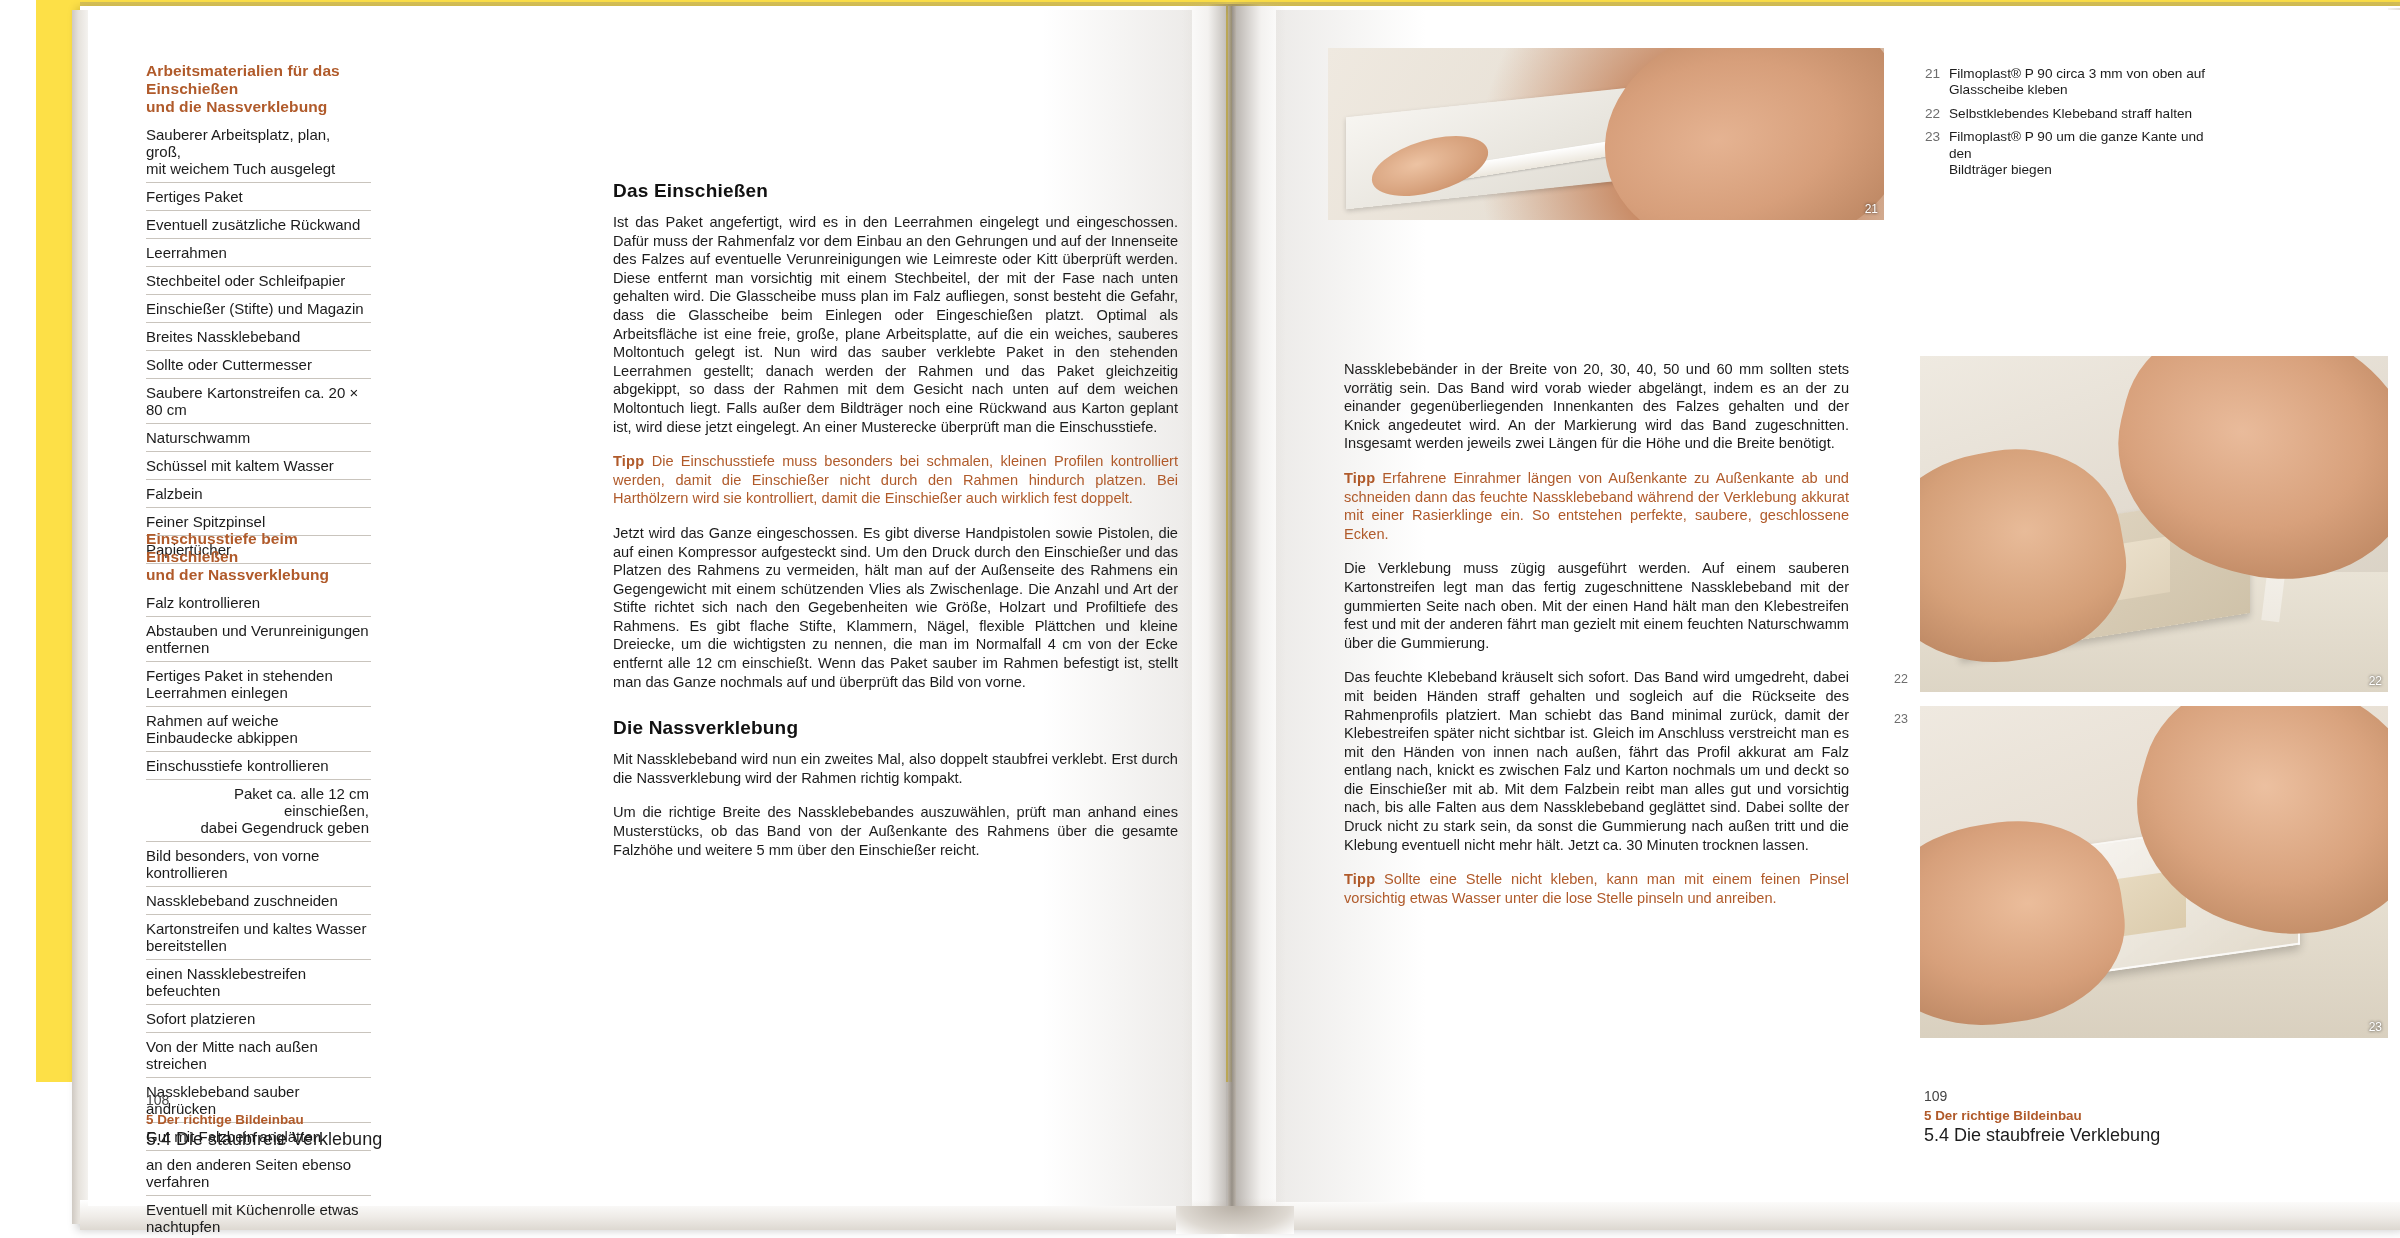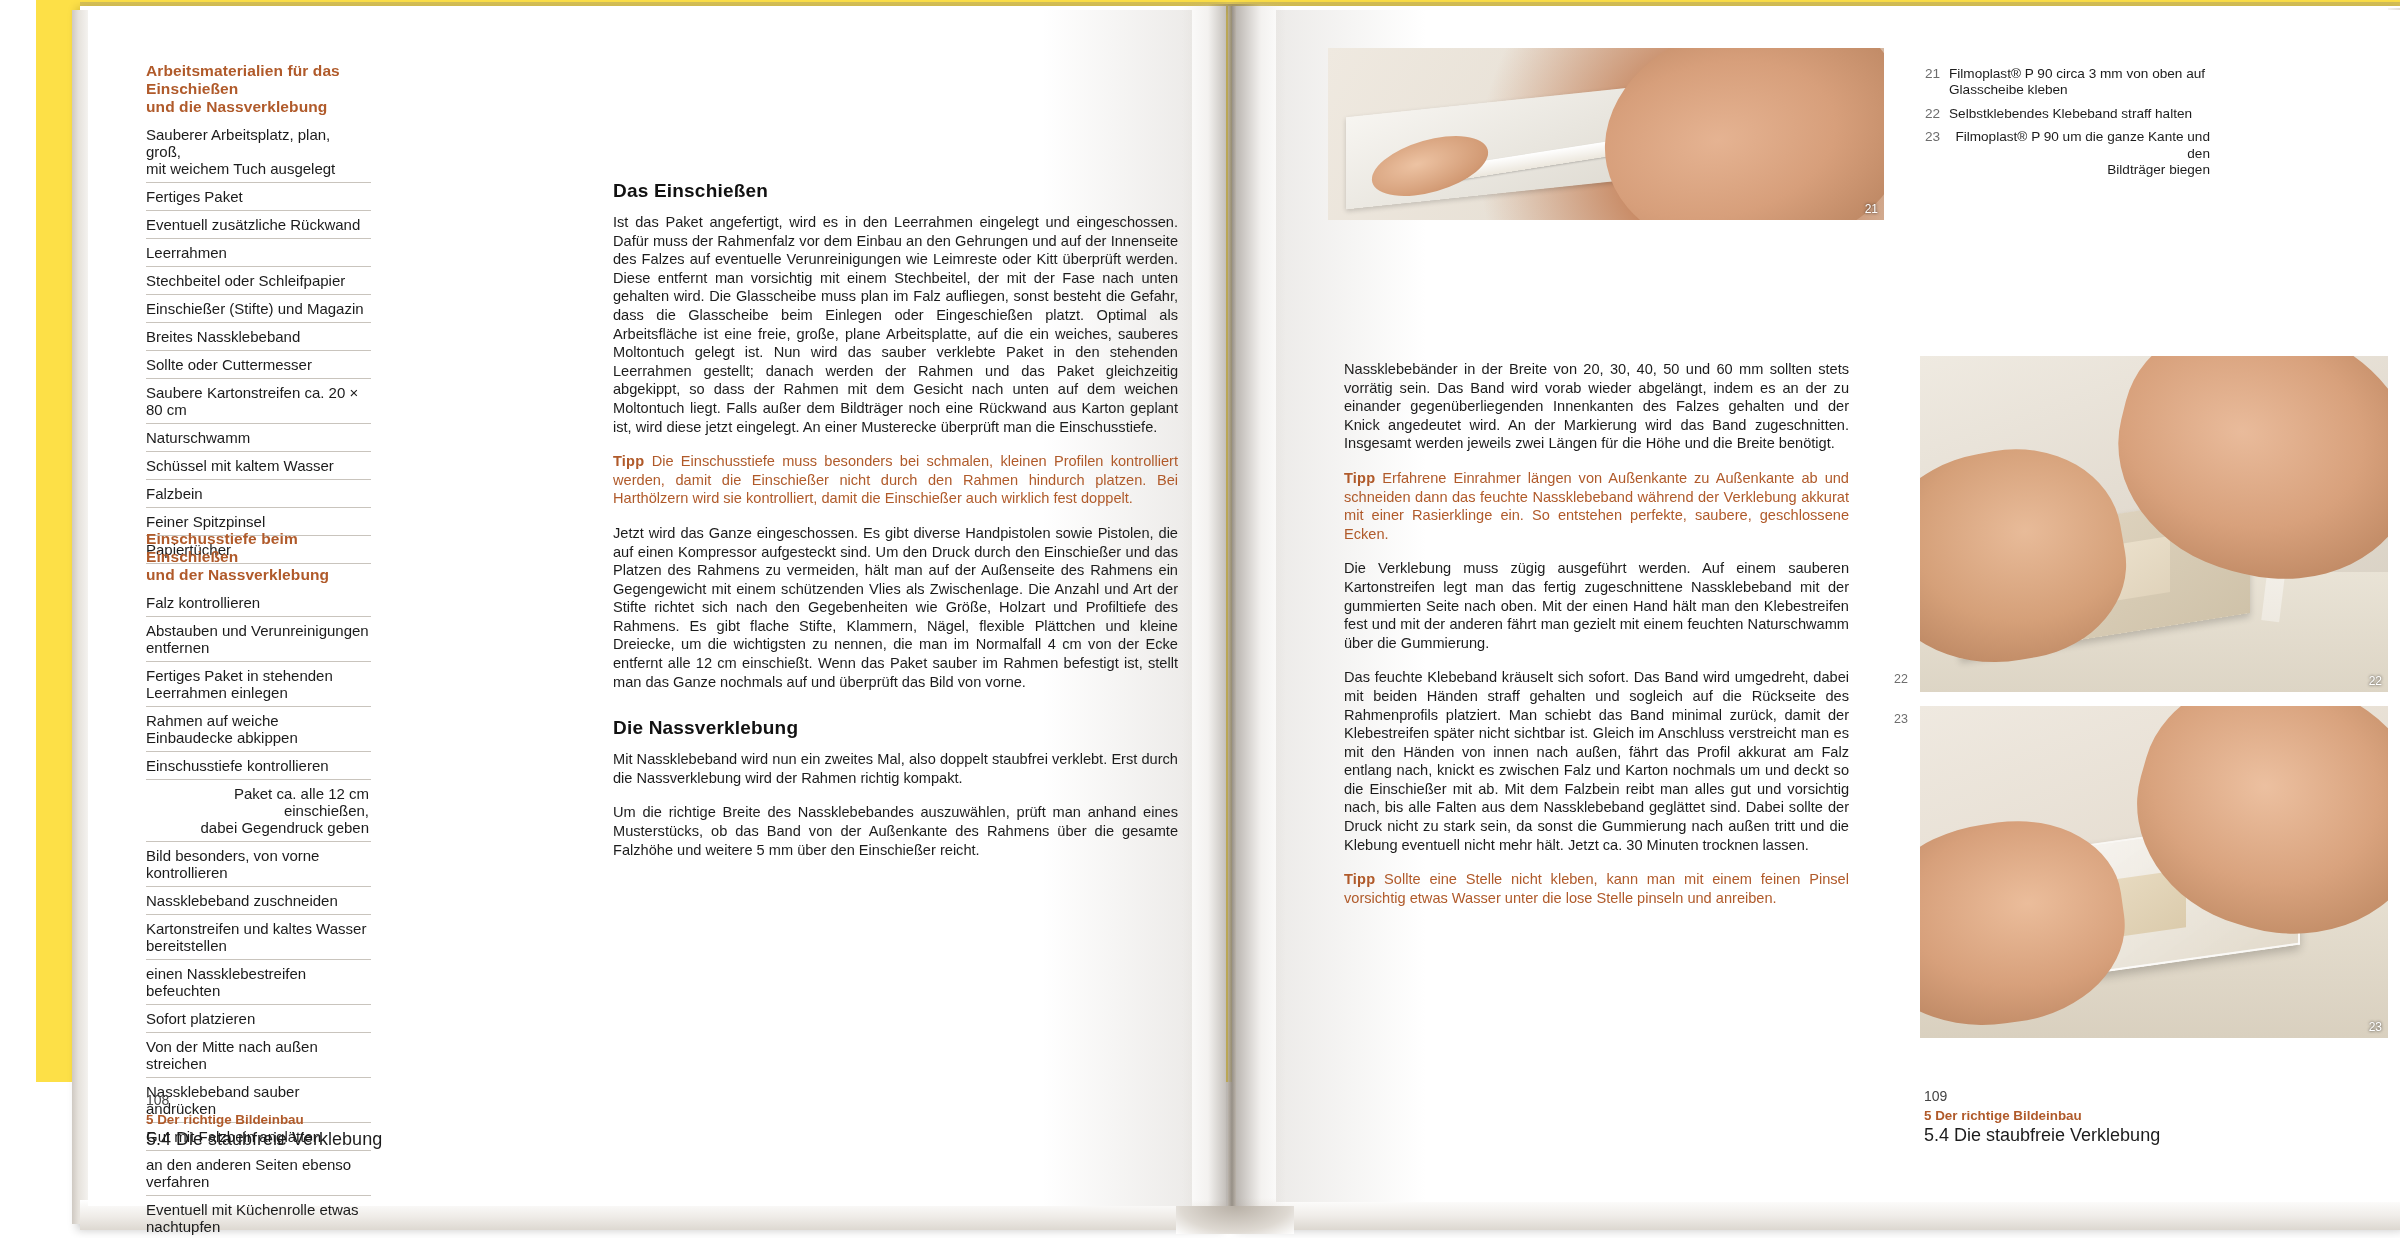--- a/index.html
+++ b/index.html
@@ -415,21 +415,21 @@
         <span class="num">21</span>
         <span style="white-space:pre-line;">Filmoplast® P 90 circa 3 mm von oben auf
 Glasscheibe kleben</span>
       </div>
       <div class="caption">
         <span class="num">22</span>
         <span style="white-space:pre-line;">Selbstklebendes Klebeband straff halten</span>
       </div>
       <div class="caption">
         <span class="num">23</span>
-        <span style="white-space:pre-line;text-align:right;">Filmoplast® P 90 um die ganze Kante und den
+        <span style="white-space:pre-line;">Filmoplast® P 90 um die ganze Kante und den
 Bildträger biegen</span>
       </div>
     </div>
 
     <div class="col" style="left:648px; top:1078px; width:340px;">
       <div class="folio-num">109</div>
       <div class="folio-chapter">5  Der richtige Bildeinbau</div>
       <div class="folio-sub">5.4 Die staubfreie Verklebung</div>
     </div>
   </div>

